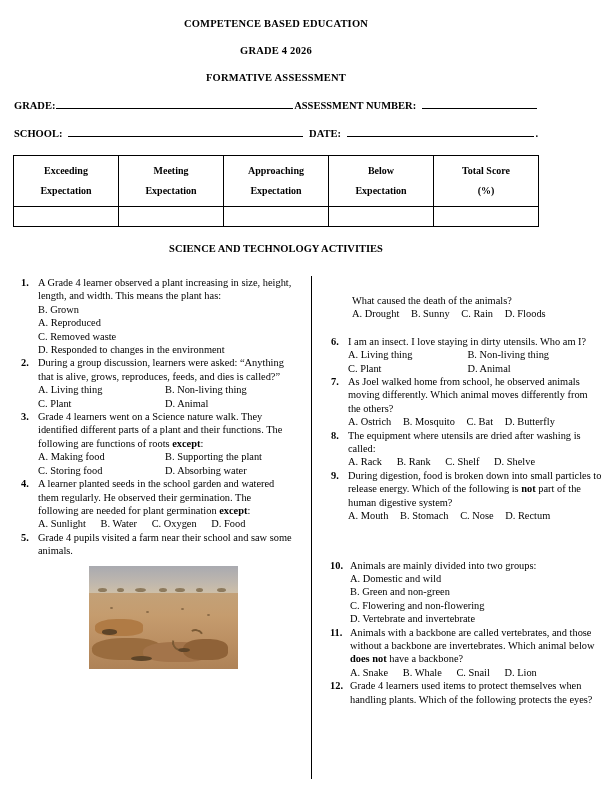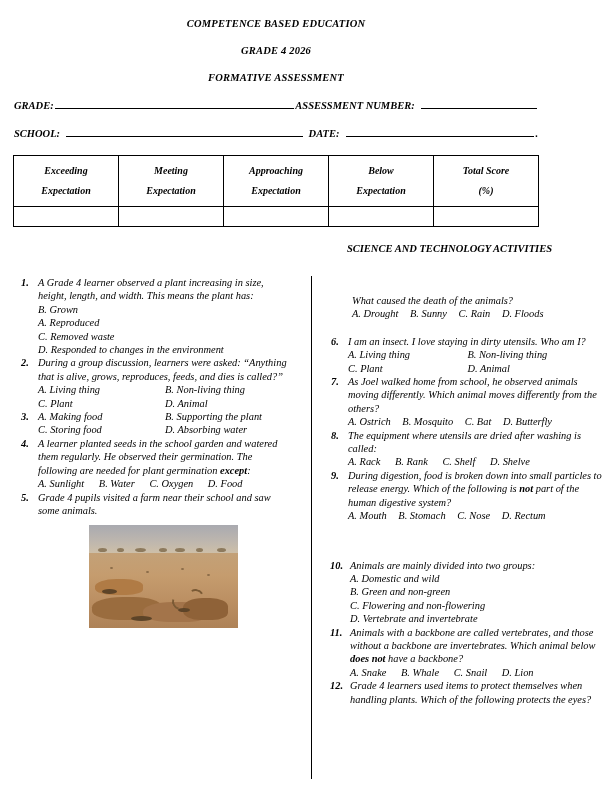--- a/index.html
+++ b/index.html
@@ -14,21 +14,20 @@
     font-family: "Liberation Serif", "DejaVu Serif", serif;
     color: #000000;
     position: relative;
     overflow: hidden;
   }
   .page {
     position: relative;
     width: 552px;
     height: 792px;
     box-sizing: border-box;
-    font-style: italic;
   }
 
   
   .head-block {
     padding-top: 18px;
     text-align: center;
   }
   .head-line {
     font-weight: bold;
     font-size: 10.5px;
@@ -89,21 +88,21 @@
     line-height: 20px;
   }
   table.score-table td {
     height: 19px;
   }
   .th-l1 { display: block; }
   .th-l2 { display: block; }
 
   
   .subject-block {
-    text-align: right;
+    text-align: center;
     margin-top: 15px;
   }
   .subject-line {
     font-weight: bold;
     font-size: 10.5px;
     line-height: 13px;
   }
 
   
   .columns {
@@ -334,20 +333,21 @@
             <span class="opt">B. Non-living thing</span>
             <span class="opt">C. Plant</span>
             <span class="opt">D. Animal</span>
           </div>
         </div>
       </div>
 
       <div class="q">
         <span class="q-num">3.</span>
         <div class="q-body">
+          <div class="q-stem"><span>Grade 4 learners went on a Science nature walk. They identified different parts of a plant and their functions. The following are functions of roots </span><b>except</b><span>:</span></div>
           <div class="opts-grid">
             <span class="opt">A. Making food</span>
             <span class="opt">B. Supporting the plant</span>
             <span class="opt">C. Storing food</span>
             <span class="opt">D. Absorbing water</span>
           </div>
         </div>
       </div>
 
       <div class="q">

